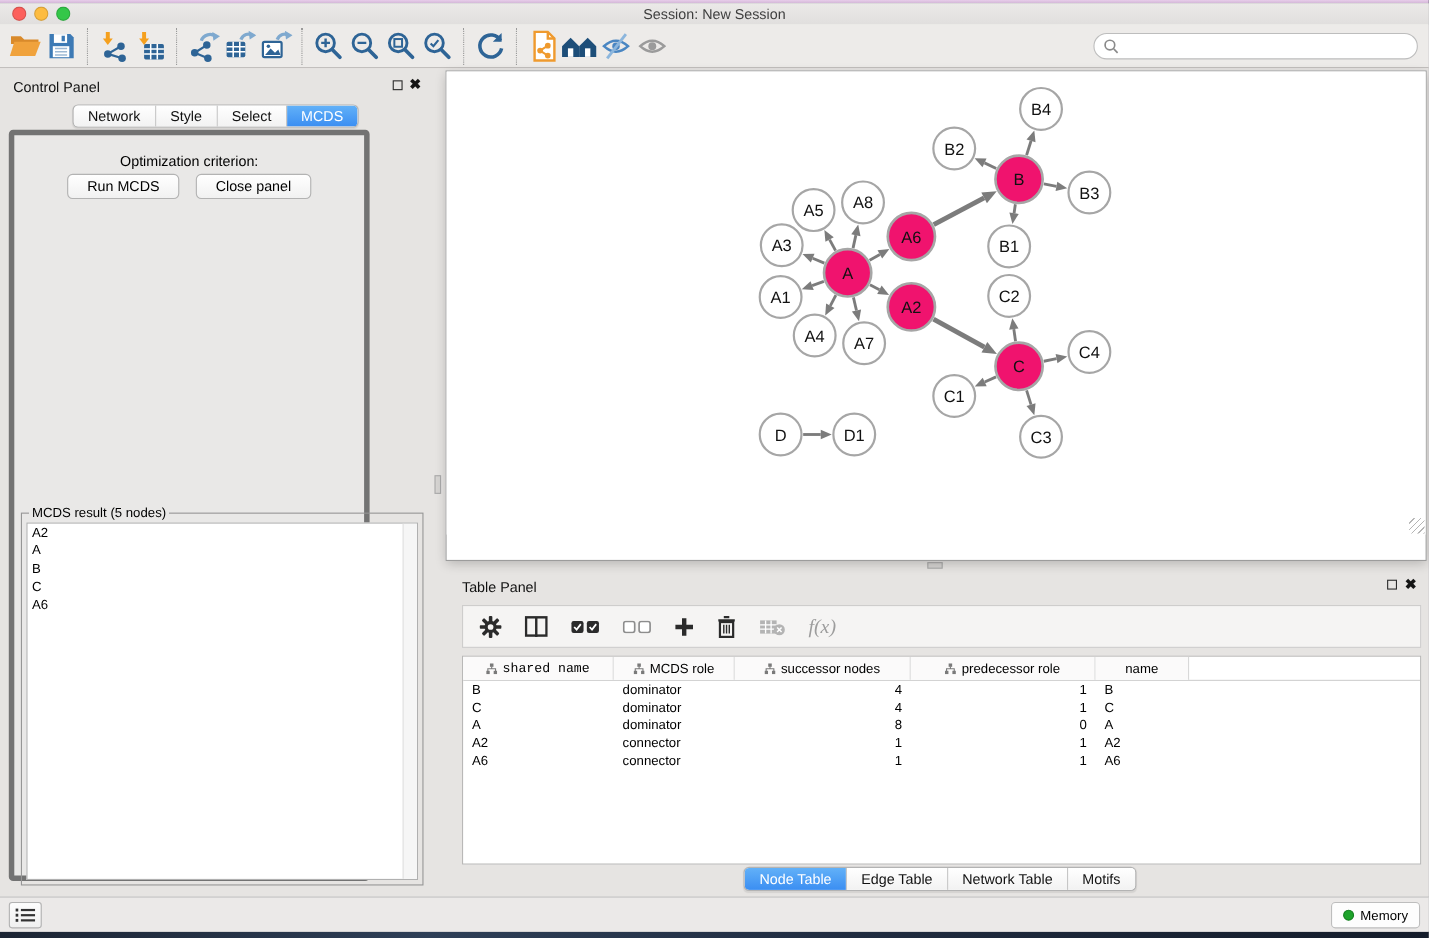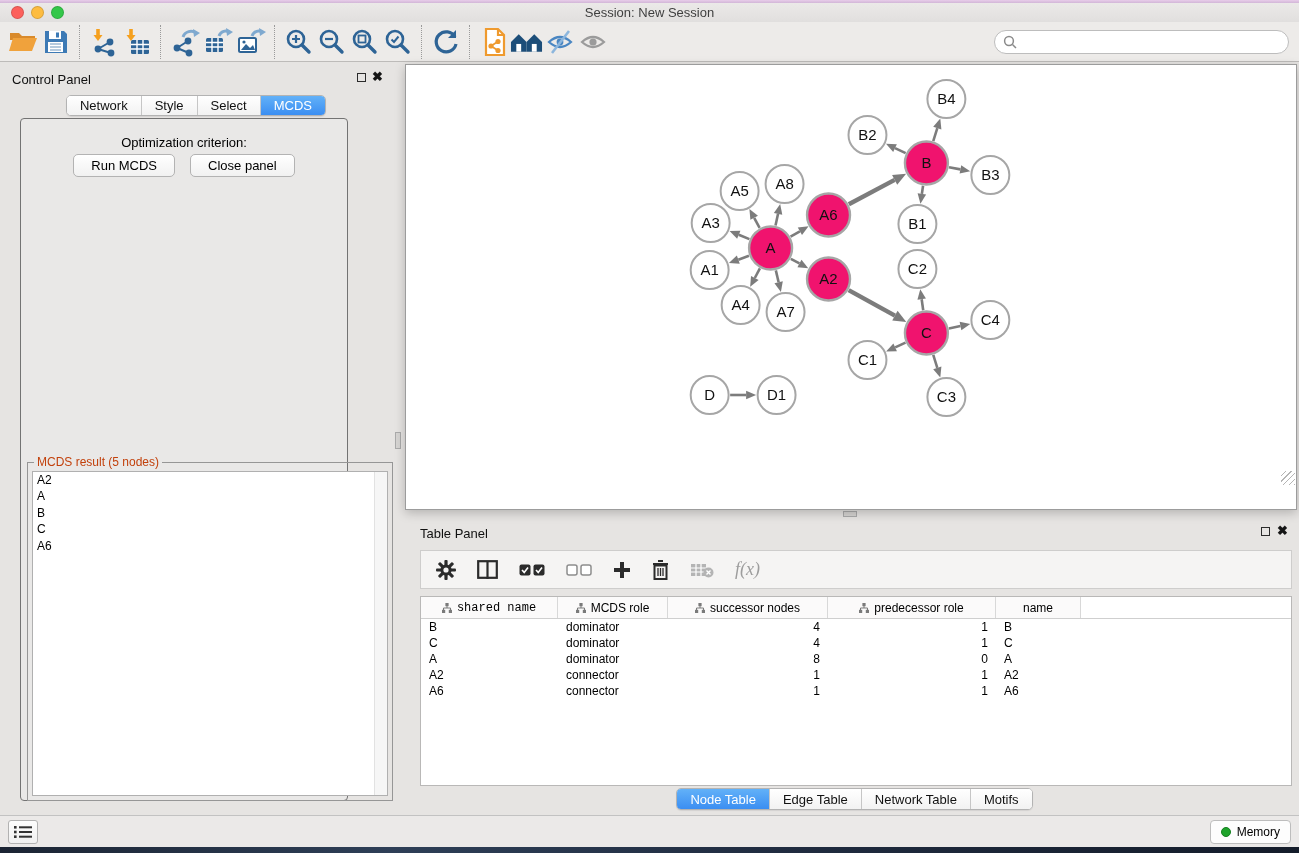--- a/index.html
+++ b/index.html
@@ -28,31 +28,31 @@
   
   .cpanel{position:absolute;left:0;top:0;width:392px;height:753px}
   .panel-title{position:absolute;left:12px;top:10px;font-size:13px;color:#111}
   .float-ico{position:absolute;top:11px;width:9px;height:9px;border:1.5px solid #2b2b2b;display:block}
   .close-ico{position:absolute;top:7px;font-size:13px;font-weight:bold;color:#151515;line-height:16px}
   .cp-tabs{position:absolute;left:0;right:0;top:33px;display:flex;justify-content:center}
   .seg{display:flex;border:1px solid #b3b3b3;border-radius:5px;overflow:hidden;background:#fff;height:21px;box-shadow:0 1px 1px rgba(0,0,0,.08)}
   .seg .seg-btn{border:none;background:linear-gradient(#ffffff,#f2f2f2);font-size:13px;padding:0 13px;border-left:1px solid #c6c6c6;color:#111;font-family:inherit;height:100%}
   .seg .seg-btn:first-child{border-left:none}
   .seg .seg-btn.active{background:linear-gradient(#62b1f8,#3b8ef2);color:#fff}
-  .cp-body{position:absolute;left:20px;top:56px;width:328px;height:683px;background:#e9e8e7;border:1px solid #737373;border-radius:4px}
+  .cp-body{position:absolute;left:8px;top:56px;width:328px;height:683px;background:#e9e8e7;border:5px solid #737373;border-radius:4px}
   .opt-label{text-align:center;margin-top:16px;font-size:13px;color:#000}
   .selectbox{position:relative;width:314px;height:24px;margin:9px auto 0;background:#fff;border:1px solid #adadad;border-radius:4px;font-size:13px;line-height:22px;padding-left:8px;color:#000;box-shadow:inset 0 1px 1px rgba(0,0,0,.06)}
   .stepper{position:absolute;right:-1px;top:-1px;width:20px;height:24px;border-radius:0 4px 4px 0;background:linear-gradient(#6fb4fa,#3a8df2);display:flex;flex-direction:column;align-items:center;justify-content:center;gap:2px}
   .stepper i{width:0;height:0;border-left:4px solid transparent;border-right:4px solid transparent;display:block}
   .stepper .up{border-bottom:5px solid #fff}
   .stepper .down{border-top:5px solid #fff}
   .btn-row{display:flex;justify-content:center;gap:15px;margin-top:4px}
   .pbtn{height:23px;padding:0 17px;background:linear-gradient(#ffffff,#f1f1f1);border:1px solid #b3b3b3;border-radius:5px;font-size:13px;color:#000;font-family:inherit}
   .mcds-fieldset{position:absolute;left:6px;top:336px;width:366px;height:346px;border:1px solid #969696;margin:0;padding:0}
-  .mcds-fieldset legend{font-size:12px;color:#c2410c;margin-left:6px;padding:0 3px}
+  .mcds-fieldset legend{font-size:12px;color:#000000;margin-left:6px;padding:0 3px}
   .mcds-list{position:absolute;left:4px;right:4px;top:2px;bottom:4px;background:#fff;border:1px solid #b0b0b0;overflow:hidden}
   .mcds-track{position:absolute;right:0;top:0;bottom:0;width:13px;background:#f6f6f6;border-left:1px solid #e2e2e2}
   .result-item{font-size:12px;line-height:16.4px;padding-left:4px;color:#000}
 
   
   .nwin{position:absolute;left:405px;top:2px;width:892px;height:446px;background:#fff;border:1px solid #9c9c9c;box-shadow:0 3px 10px rgba(0,0,0,.22)}
   .nw-titlebar{position:relative;height:22px;background:linear-gradient(#eceae9,#d8d5d4);border-bottom:1px solid #b3b1af;text-align:center}
   .nw-titlebar .traffic{top:4px;left:8px}
   .nw-title-text{font-size:13px;color:#3a3a3a;line-height:22px}
   .nw-canvas{position:relative;width:100%;height:421px;background:#fff}

